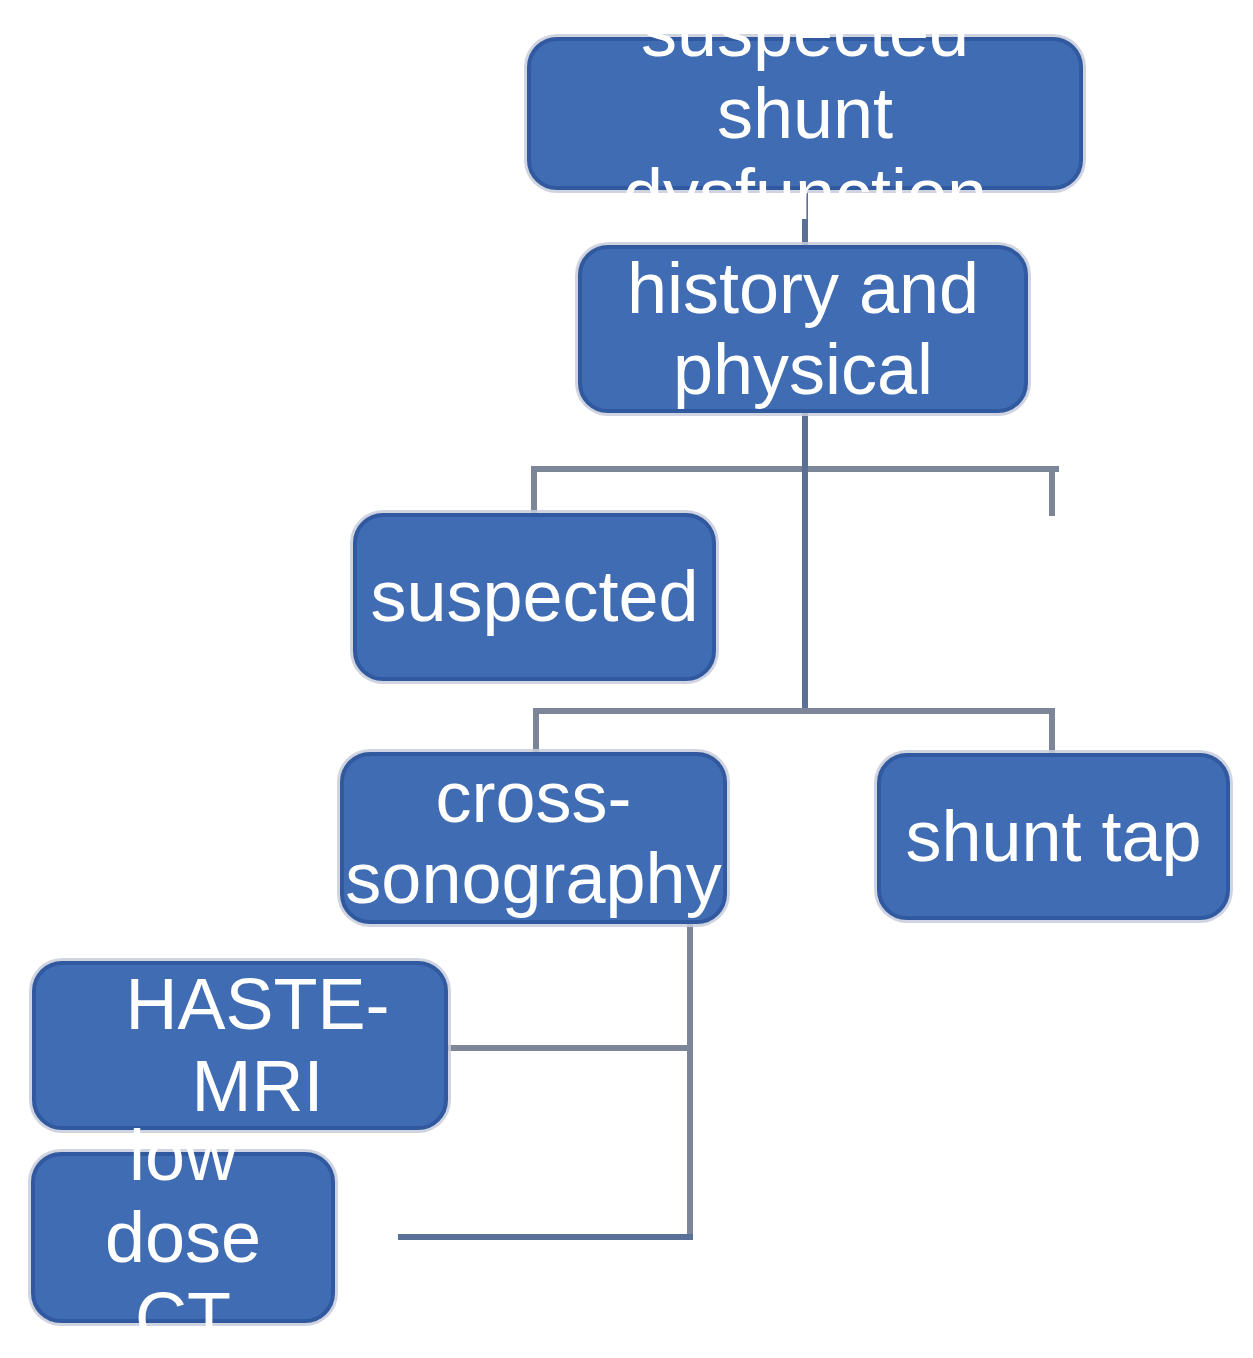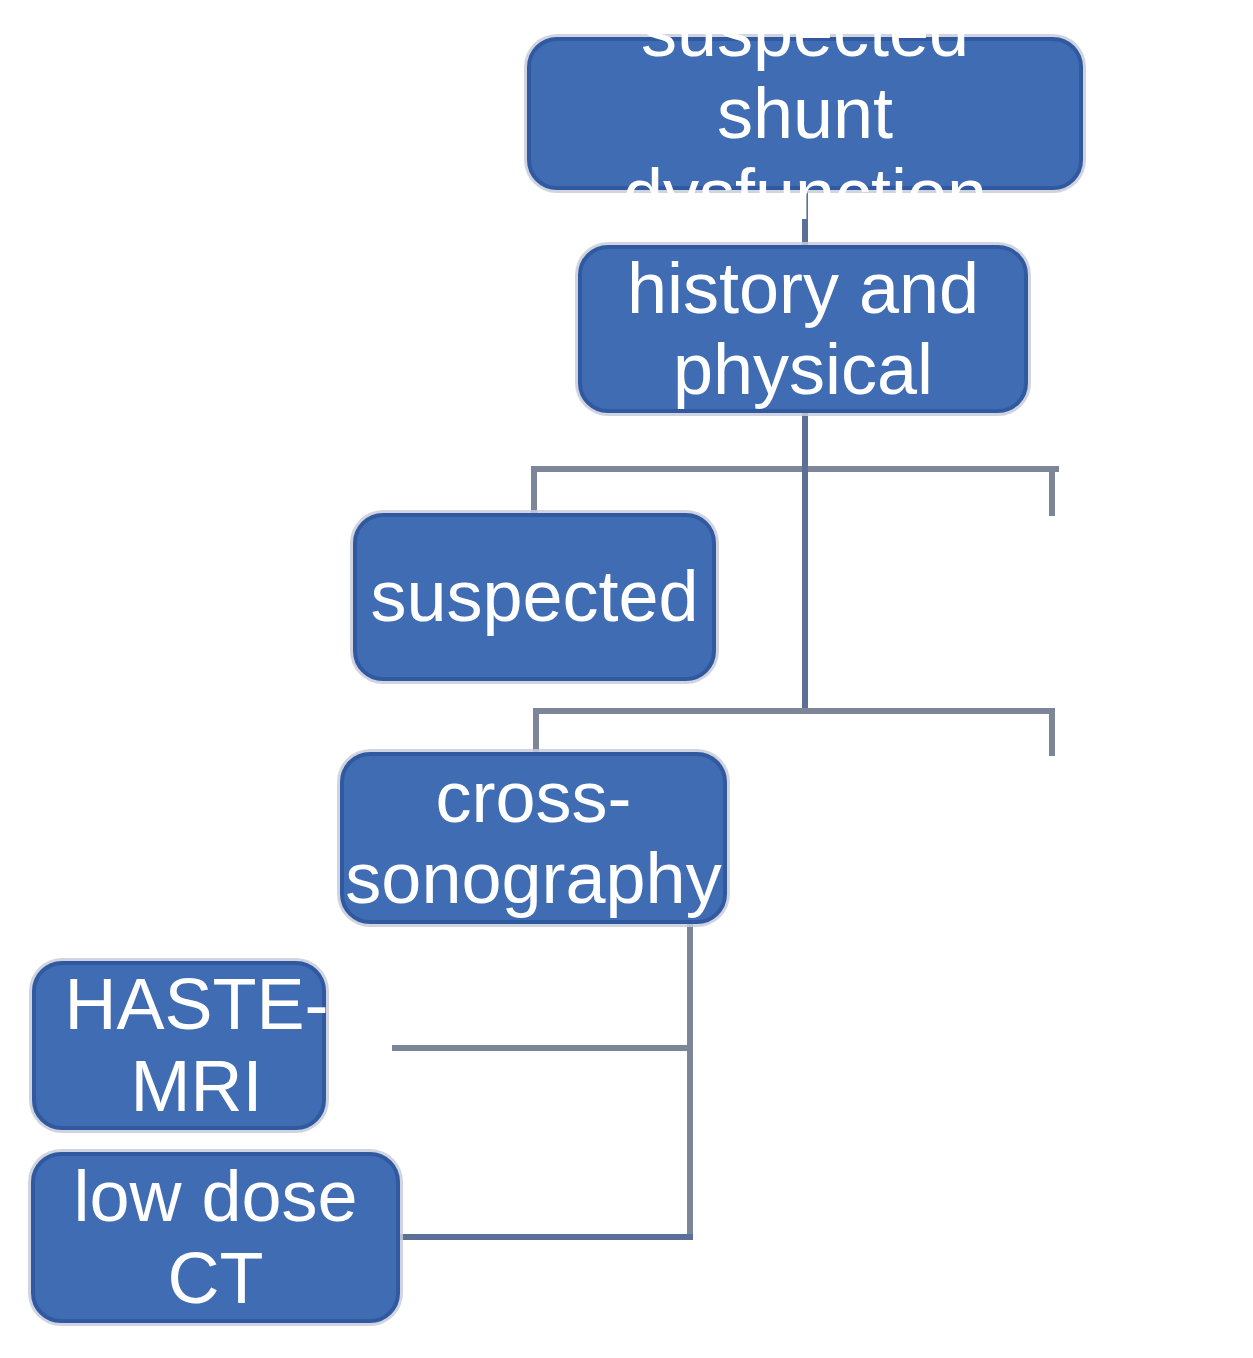--- a/index.html
+++ b/index.html
@@ -32,22 +32,22 @@
     white-space: pre-line;
     padding: 6px 10px;
   }
   
   .n-suspected   { left: 527px; top: 37px;   width: 556px; height: 153px; }
   .n-history     { left: 578px; top: 245px;  width: 450px; height: 168px; }
   .n-sonography  { left: 353px; top: 513px;  width: 363px; height: 168px; }
   .n-shuntseries { left: 873px; top: 513px;  width: 357px; height: 168px; }
   .n-crosssect   { left: 340px; top: 752px;  width: 387px; height: 172px; }
   .n-shunttap    { left: 877px; top: 753px;  width: 353px; height: 167px; }
-  .n-haste       { left: 32px;  top: 961px;  width: 294px; height: 169px; padding-left: 45px; }
-  .n-lowdosect   { left: 31px;  top: 1152px; width: 369px; height: 171px; }
+  .n-haste       { left: 32px;  top: 961px;  width: 416px; height: 169px; padding-left: 45px; }
+  .n-lowdosect   { left: 31px;  top: 1152px; width: 304px; height: 171px; }
 
   .seg {
     position: absolute;
     background: var(--connector, #7C8698);
   }
   .seg.dark {
     background: var(--connector-dark, #5A7096);
   }
   
   .s-v1  { left: 802px;  top: 189px;  width: 6px;   height: 58px; }
@@ -81,17 +81,18 @@
   <div class="seg s-h3"></div>
   <div class="seg dark s-h4"></div>
 
   <div class="node n-suspected">suspected
 shunt dysfunction</div>
   <div class="node n-history">history and
 physical</div>
   <div class="node n-sonography">suspected</div>
   <div class="node n-crosssect">cross-
 sonography</div>
+  <div class="node n-shunttap">shunt tap</div>
   <div class="node n-haste">HASTE-MRI</div>
   <div class="node n-lowdosect">low dose
 CT</div>
 
 </div>
 
 </body></html>

